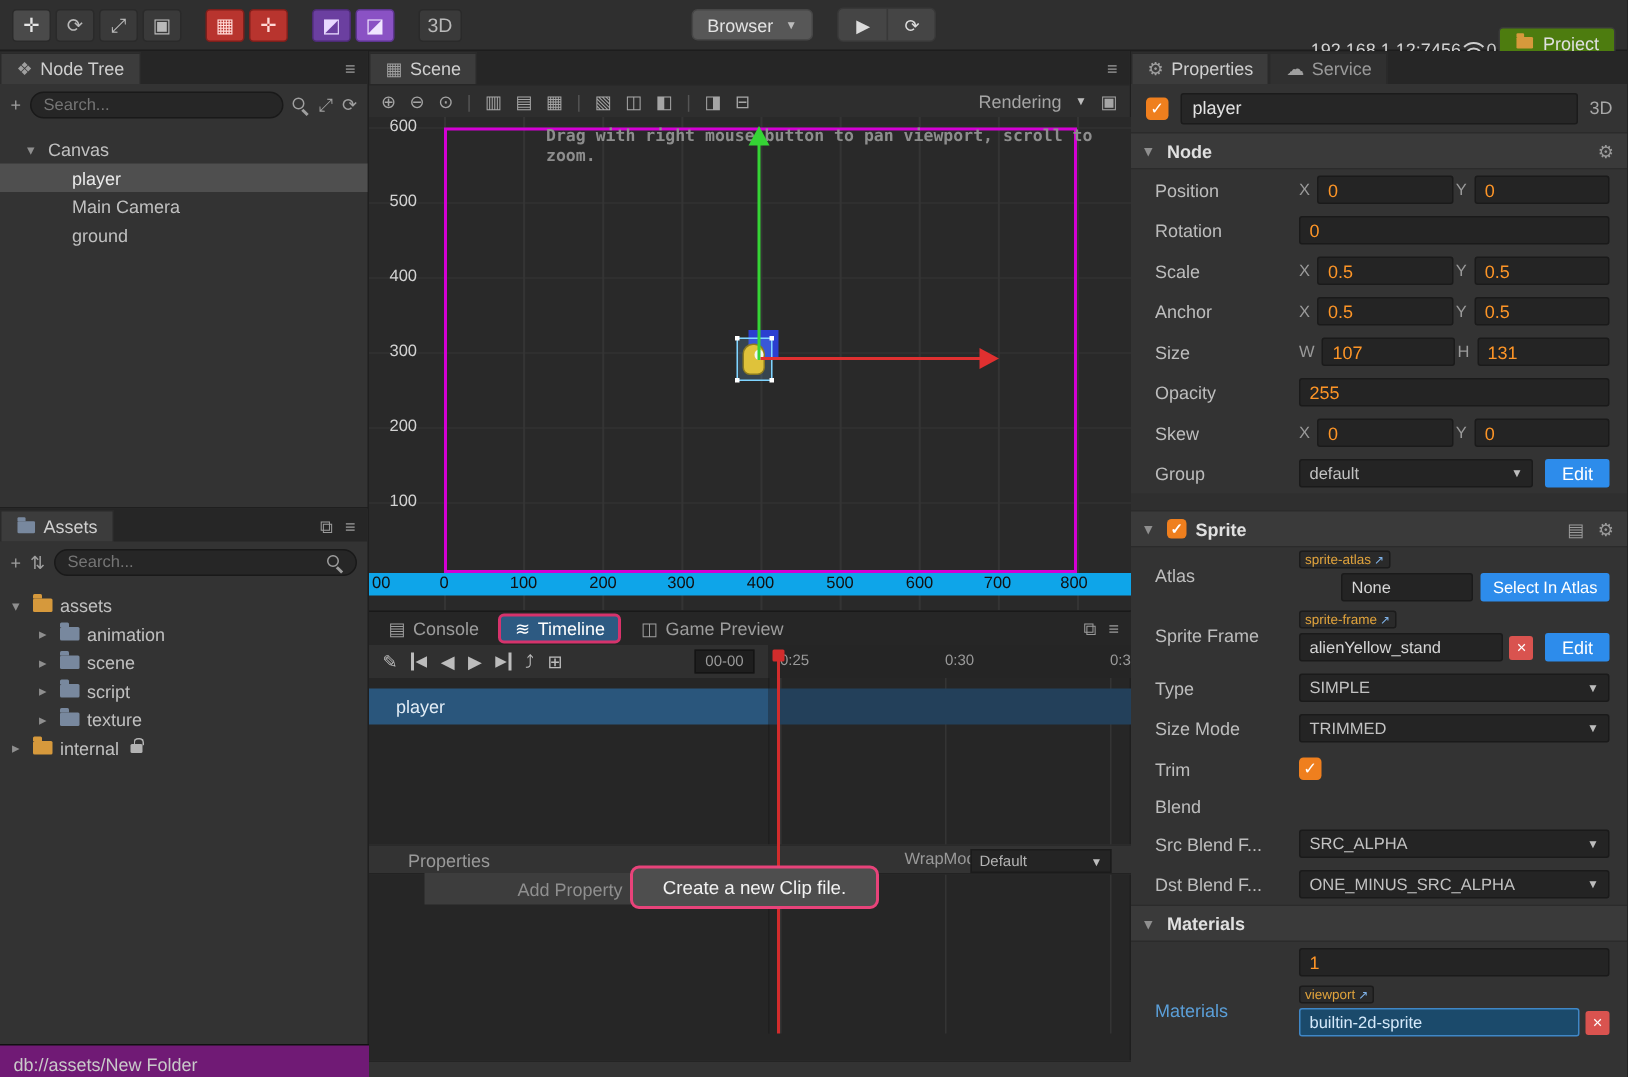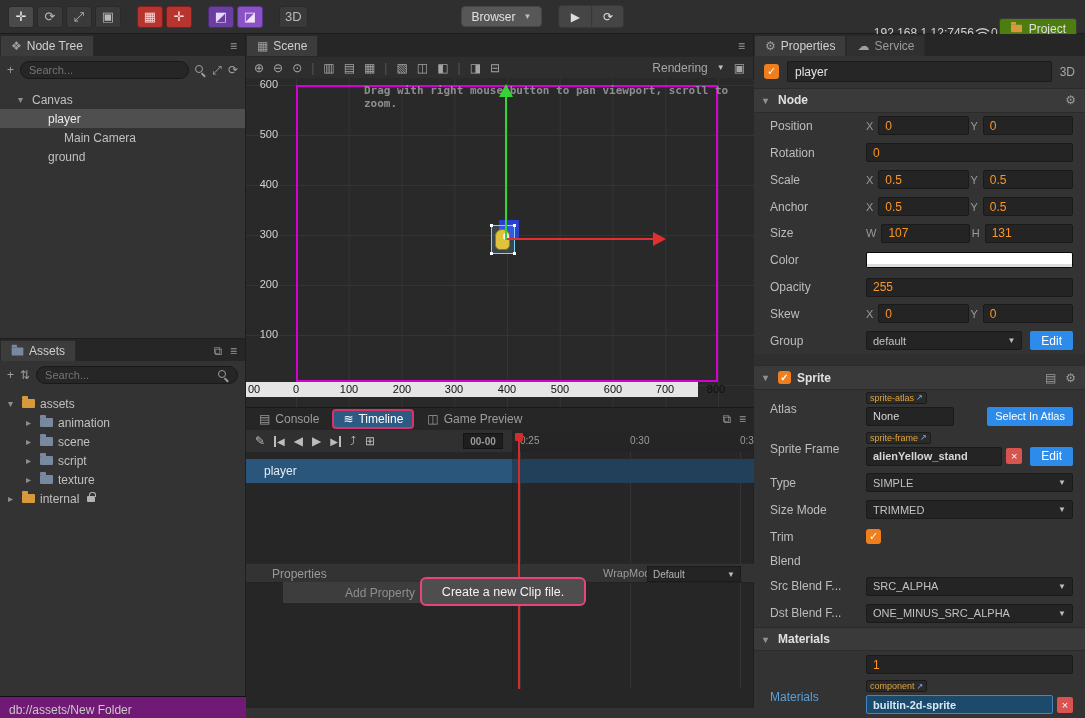--- a/index.html
+++ b/index.html
@@ -70,21 +70,21 @@
   .sep{ color:#555; }
   .viewport{ position:absolute; left:0; top:44px; width:508px; height:329px; background:#292929; overflow:hidden; }
   .grid{ position:absolute; inset:0;
          background-image:linear-gradient(#343434 1px, transparent 1px),
                           linear-gradient(90deg,#343434 1px, transparent 1px);
          background-size:52.75px 50px; background-position:50px 7px; }
   .canvas-rect{ position:absolute; left:50px; top:7px; width:422px; height:297px; border:2px solid #d400d4; }
   .hint{ position:absolute; left:118px; top:6px; color:#8d8d8d; font-family:"DejaVu Sans Mono",monospace;
          font-size:11px; font-weight:bold; }
   .vrule{ position:absolute; left:4px; width:28px; text-align:right; color:#d2d2d2; font-size:11px; height:14px; }
-  .hrule{ position:absolute; left:0; top:304px; width:452px; height:15px; background:#e5e5e5; color:#111;
+  .hrule{ position:absolute; left:0; top:304px; width:508px; height:15px; background:#0ea5e9; color:#111;
           font-size:11px; }
   .hrule span{ position:absolute; top:1px; transform:translateX(-50%); }
   .hrule .edge{ transform:none; }
   .gizmo-green-line{ position:absolute; left:259px; top:18px; width:2px; height:144px; background:#35d435; }
   .gizmo-green-head{ position:absolute; left:253px; top:6px; width:0; height:0;
                      border-left:7px solid transparent; border-right:7px solid transparent; border-bottom:13px solid #35d435; }
   .gizmo-red-line{ position:absolute; left:261px; top:160px; width:148px; height:2px; background:#e03030; }
   .gizmo-red-head{ position:absolute; left:407px; top:154px; width:0; height:0;
                    border-top:7px solid transparent; border-bottom:7px solid transparent; border-left:13px solid #e03030; }
   .blue-square{ position:absolute; left:253px; top:142px; width:20px; height:20px; background:#2b3fd0; }
@@ -101,21 +101,21 @@
                  border-right:1px solid #1f1f1f; border-top:1px solid #191919; }
   .bp-tabs{ position:absolute; left:0; top:0; width:508px; height:22px; background:#262626;
             display:flex; align-items:center; gap:4px; padding-left:4px; }
   .bp-tab{ display:flex; align-items:center; gap:5px; height:20px; padding:0 9px; color:#9d9d9d; }
   .bp-tab.hl{ background:#2d5a82; border:2px solid #d6336c; border-radius:4px; color:#fff; }
   .tl-toolbar{ position:absolute; left:0; top:22px; width:266px; height:22px; background:#303030;
                display:flex; align-items:center; gap:9px; padding:0 9px; color:#bcbcbc; font-size:12px; }
   .bar-left{ border-left:2px solid currentColor; padding-left:1px; font-size:10px; }
   .bar-right{ border-right:2px solid currentColor; padding-right:1px; font-size:10px; }
   .timebox{ margin-left:auto; width:40px; height:16px; background:#1e1e1e; border:1px solid #141414;
-            color:#9a9a9a; font-size:10px; display:flex; align-items:center; justify-content:center;font-weight:bold; }
+            color:#9a9a9a; font-size:10px; display:flex; align-items:center; justify-content:center; }
   .tl-ruler{ position:absolute; left:266px; top:22px; width:242px; height:22px; background:#252525;
              color:#9a9a9a; font-size:10px; }
   .tl-ruler span{ position:absolute; top:5px; }
   .tl-vline{ position:absolute; width:1px; top:44px; height:237px; background:#343434; }
   .tl-divider{ position:absolute; left:266px; top:44px; width:1px; height:237px; background:#1f1f1f; }
   .playhead{ position:absolute; left:272px; top:28px; width:2px; height:253px; background:#d22c2c; }
   .playhead-cap{ position:absolute; left:269px; top:25px; width:8px; height:8px; background:#d22c2c; border-radius:1px; }
   .tl-track-left{ position:absolute; left:0; top:51px; width:266px; height:24px; background:#2a567c;
                   color:#e2ecf5; display:flex; align-items:center; padding-left:18px; }
   .tl-track-right{ position:absolute; left:266px; top:51px; width:242px; height:24px; background:#23405a; }
@@ -166,26 +166,26 @@
              display:flex; align-items:center; margin-left:8px; flex-shrink:0; }
   .swatch{ flex:1; height:16px; background:#fff; border:1px solid #0a0a0a; border-radius:2px; position:relative; }
   .swatch::after{ content:""; position:absolute; left:0; right:0; bottom:0; height:3px; background:#dcdcdc; }
   .asset-row{ display:flex; align-items:flex-end; padding:2px 12px 4px 16px; min-height:34px; }
   .asset-col{ flex:1; display:flex; flex-direction:column; gap:3px; min-width:0; }
   .badge{ align-self:flex-start; background:#2a2a2a; border:1px solid #1b1b1b; border-radius:2px;
           color:#e0a33c; font-size:9px; height:12px; display:flex; align-items:center; gap:2px; padding:0 3px; }
   .badge .lnk{ color:#7fb2e8; font-size:8px; }
   .afield{ height:19px; background:#242424; border:1px solid #1a1a1a; border-radius:2px; color:#d6d6d6;
            font-size:11px; display:flex; align-items:center; padding:0 6px; }
-  .afield.small{ width:88px; }
+  .afield.small{ width:88px;margin-left:28px; }
   .afield.hl{ background:#1b4a6b; border-color:#3f87c7; color:#d5e9fa; }
   .xbtn{ width:16px; height:16px; background:#d9534f; border-radius:2px; color:#fff; font-size:11px;
          display:flex; align-items:center; justify-content:center; margin-left:4px; flex-shrink:0; align-self:center; }
   .frame-line{ display:flex; align-items:center; }
-  .frame-line .afield{ flex:1;font-weight:bold; }
+  .frame-line .afield{ flex:1; }
   .mat-label{ width:96px; color:#5b9fd8; flex-shrink:0; align-self:center; }
   .sec-gap{ height:11px; background:#2f2f2f; }
 </style>
 </head>
 <body>
 
 <div class="app">
 
   <div class="toolbar">
     <div class="tb-group">
@@ -271,21 +271,21 @@
       <span class="ico">⟳</span>
     </div>
     <div style="padding-top:6px">
       <div class="trow" style="padding-left:18px">
         <span class="caret">▾</span>
         <span>Canvas</span>
       </div>
       <div class="trow sel" style="padding-left:48px">
         <span>player</span>
       </div>
-      <div class="trow" style="padding-left:64px">
+      <div class="trow" style="padding-left:48px">
         <span>Main Camera</span>
       </div>
       <div class="trow" style="padding-left:48px">
         <span>ground</span>
       </div>
     </div>
   </div>
 
   <div class="assets-panel">
     <div class="tabbar">
@@ -549,24 +549,20 @@
     </div>
 
     <div class="prop-row">
       <span class="prop-label">Size</span>
       <span class="axis first">W</span>
       <div class="field">107</div>
       <span class="axis">H</span>
       <div class="field">131</div>
     </div>
 
-    <div class="prop-row">
-      <span class="prop-label">Color</span>
-      <div class="swatch"></div>
-    </div>
 
     <div class="prop-row">
       <span class="prop-label">Opacity</span>
       <div class="field">255</div>
     </div>
 
     <div class="prop-row">
       <span class="prop-label">Skew</span>
       <span class="axis first">X</span>
       <div class="field">0</div>
@@ -670,21 +666,21 @@
 
     <div class="prop-row">
       <span class="prop-label"></span>
       <div class="field">1</div>
     </div>
 
     <div class="asset-row">
       <span class="mat-label">Materials</span>
       <div class="asset-col">
         <span class="badge">
-          <span>component</span>
+          <span>viewport</span>
           <span class="lnk">↗</span>
         </span>
         <div class="frame-line">
           <div class="afield hl" style="flex:1">builtin-2d-sprite</div>
           <span class="xbtn">×</span>
         </div>
       </div>
     </div>
   </div>
 

